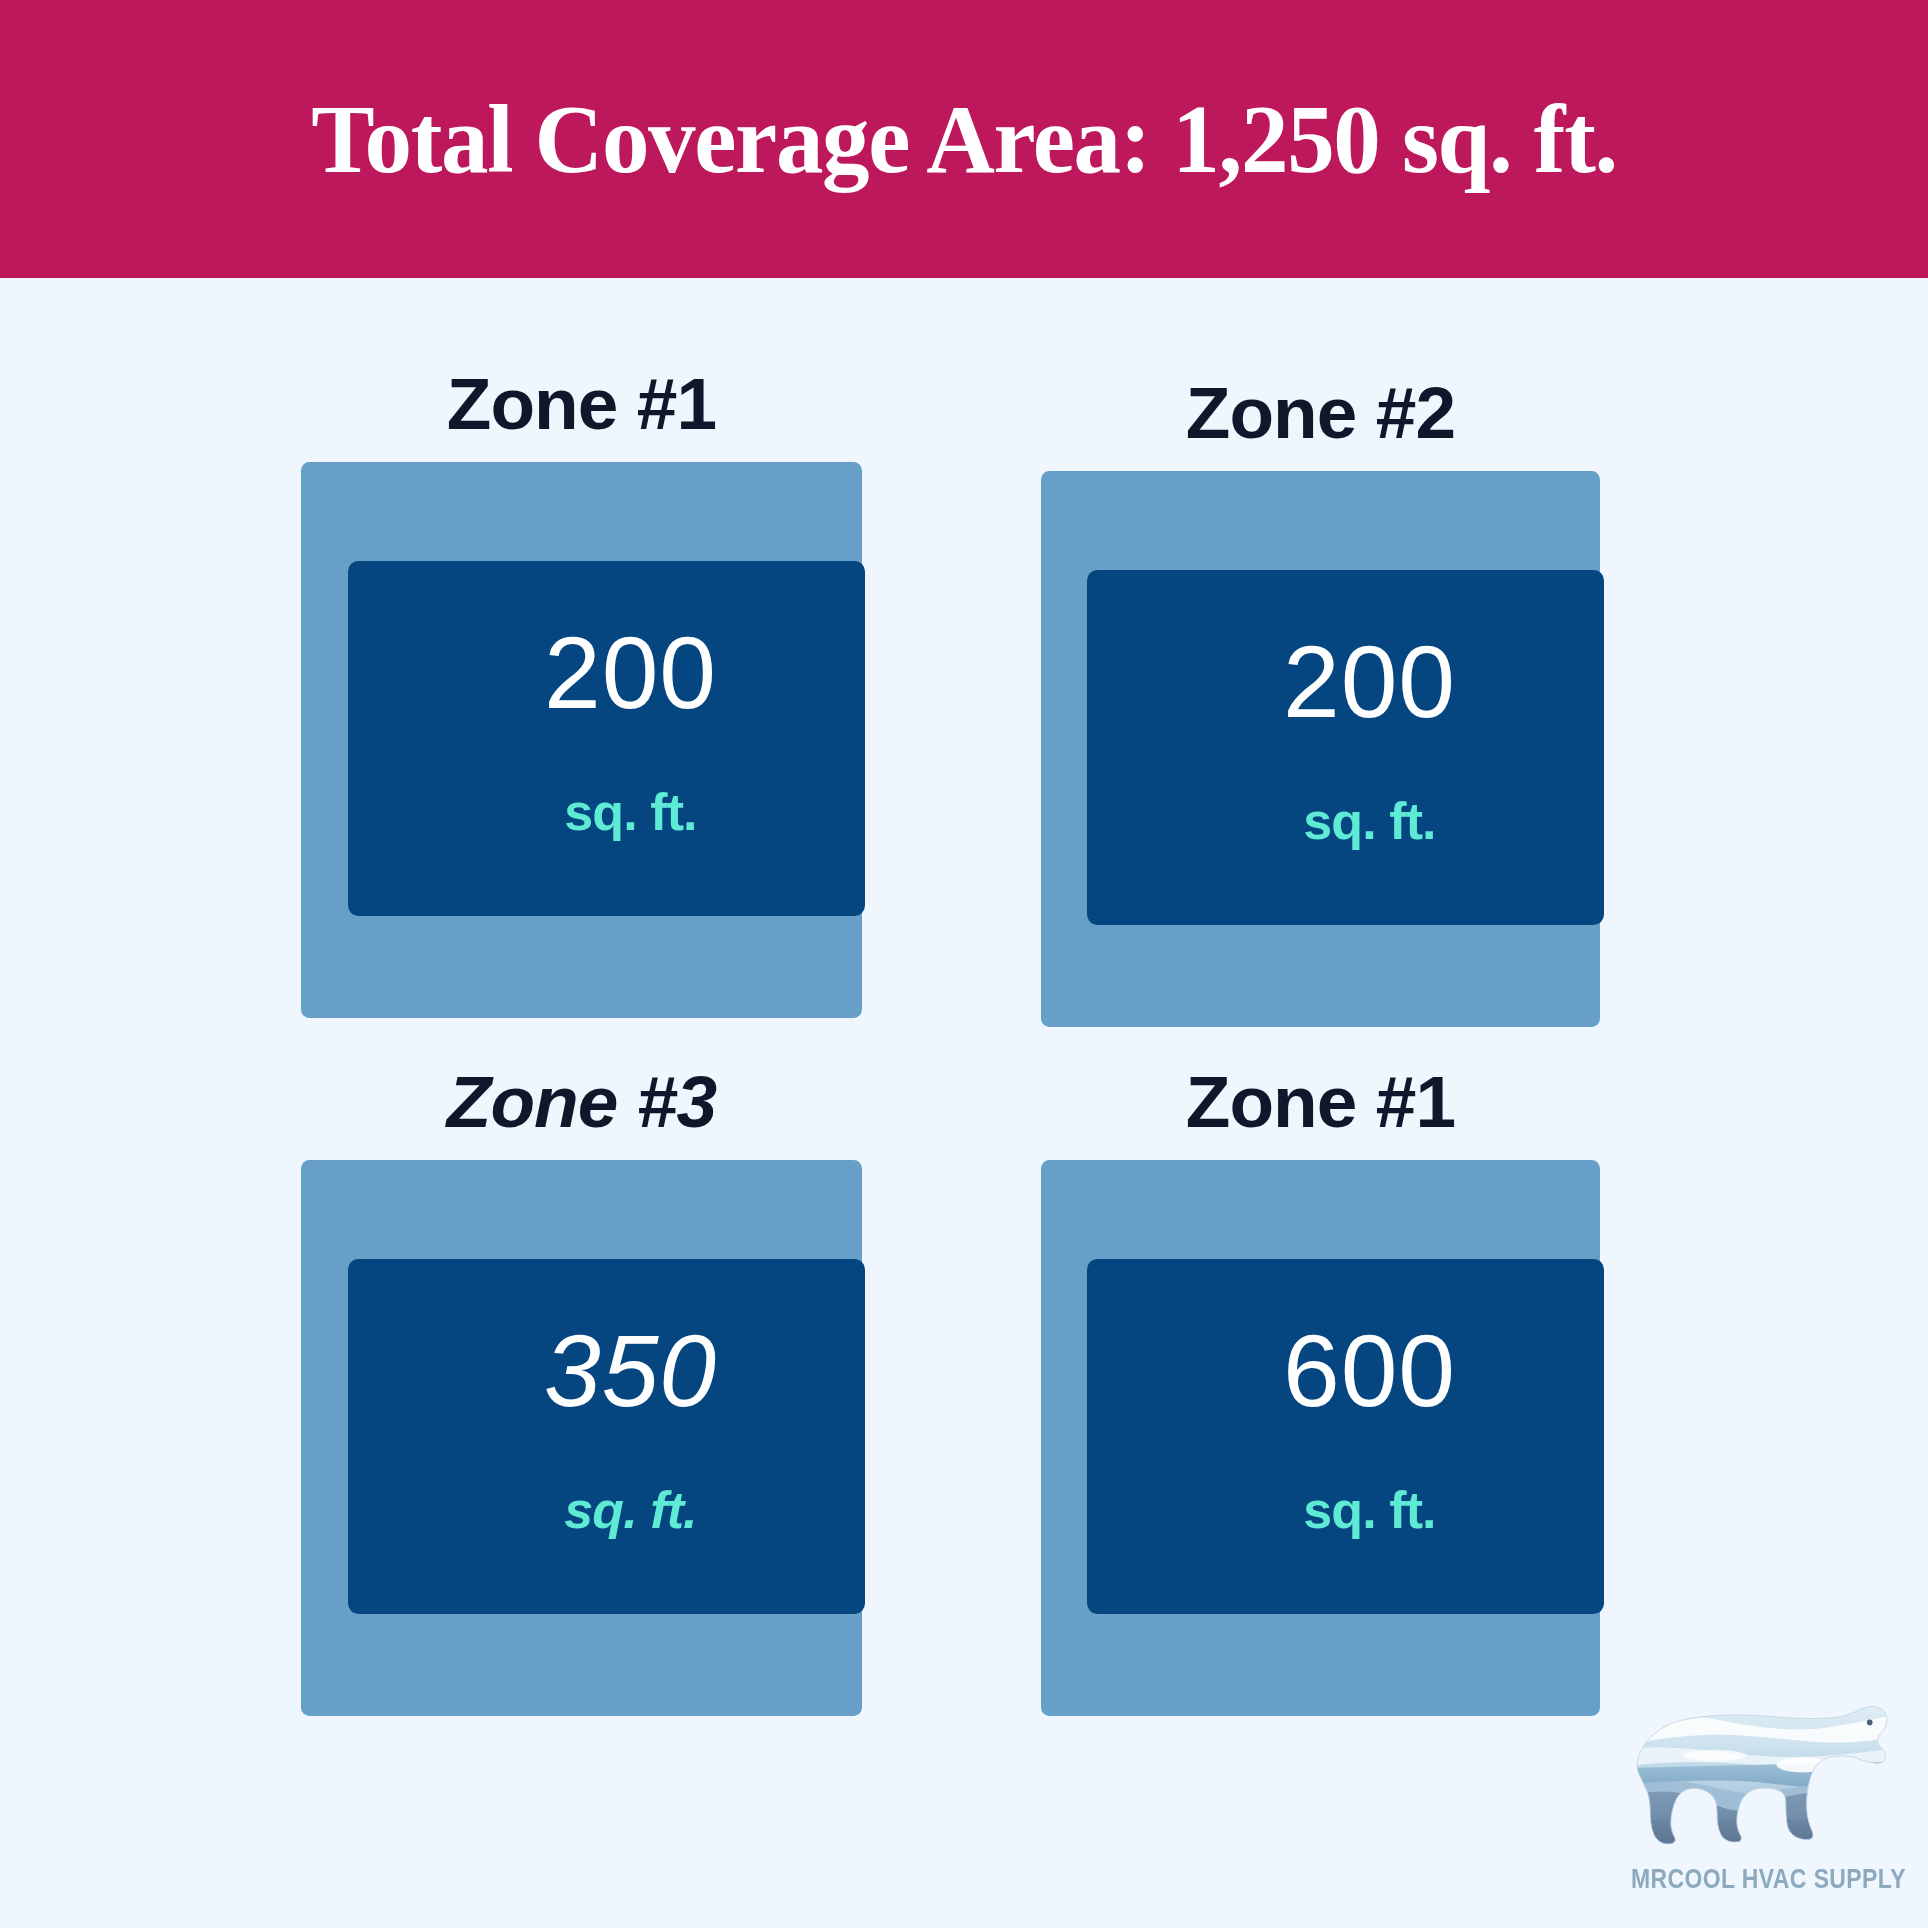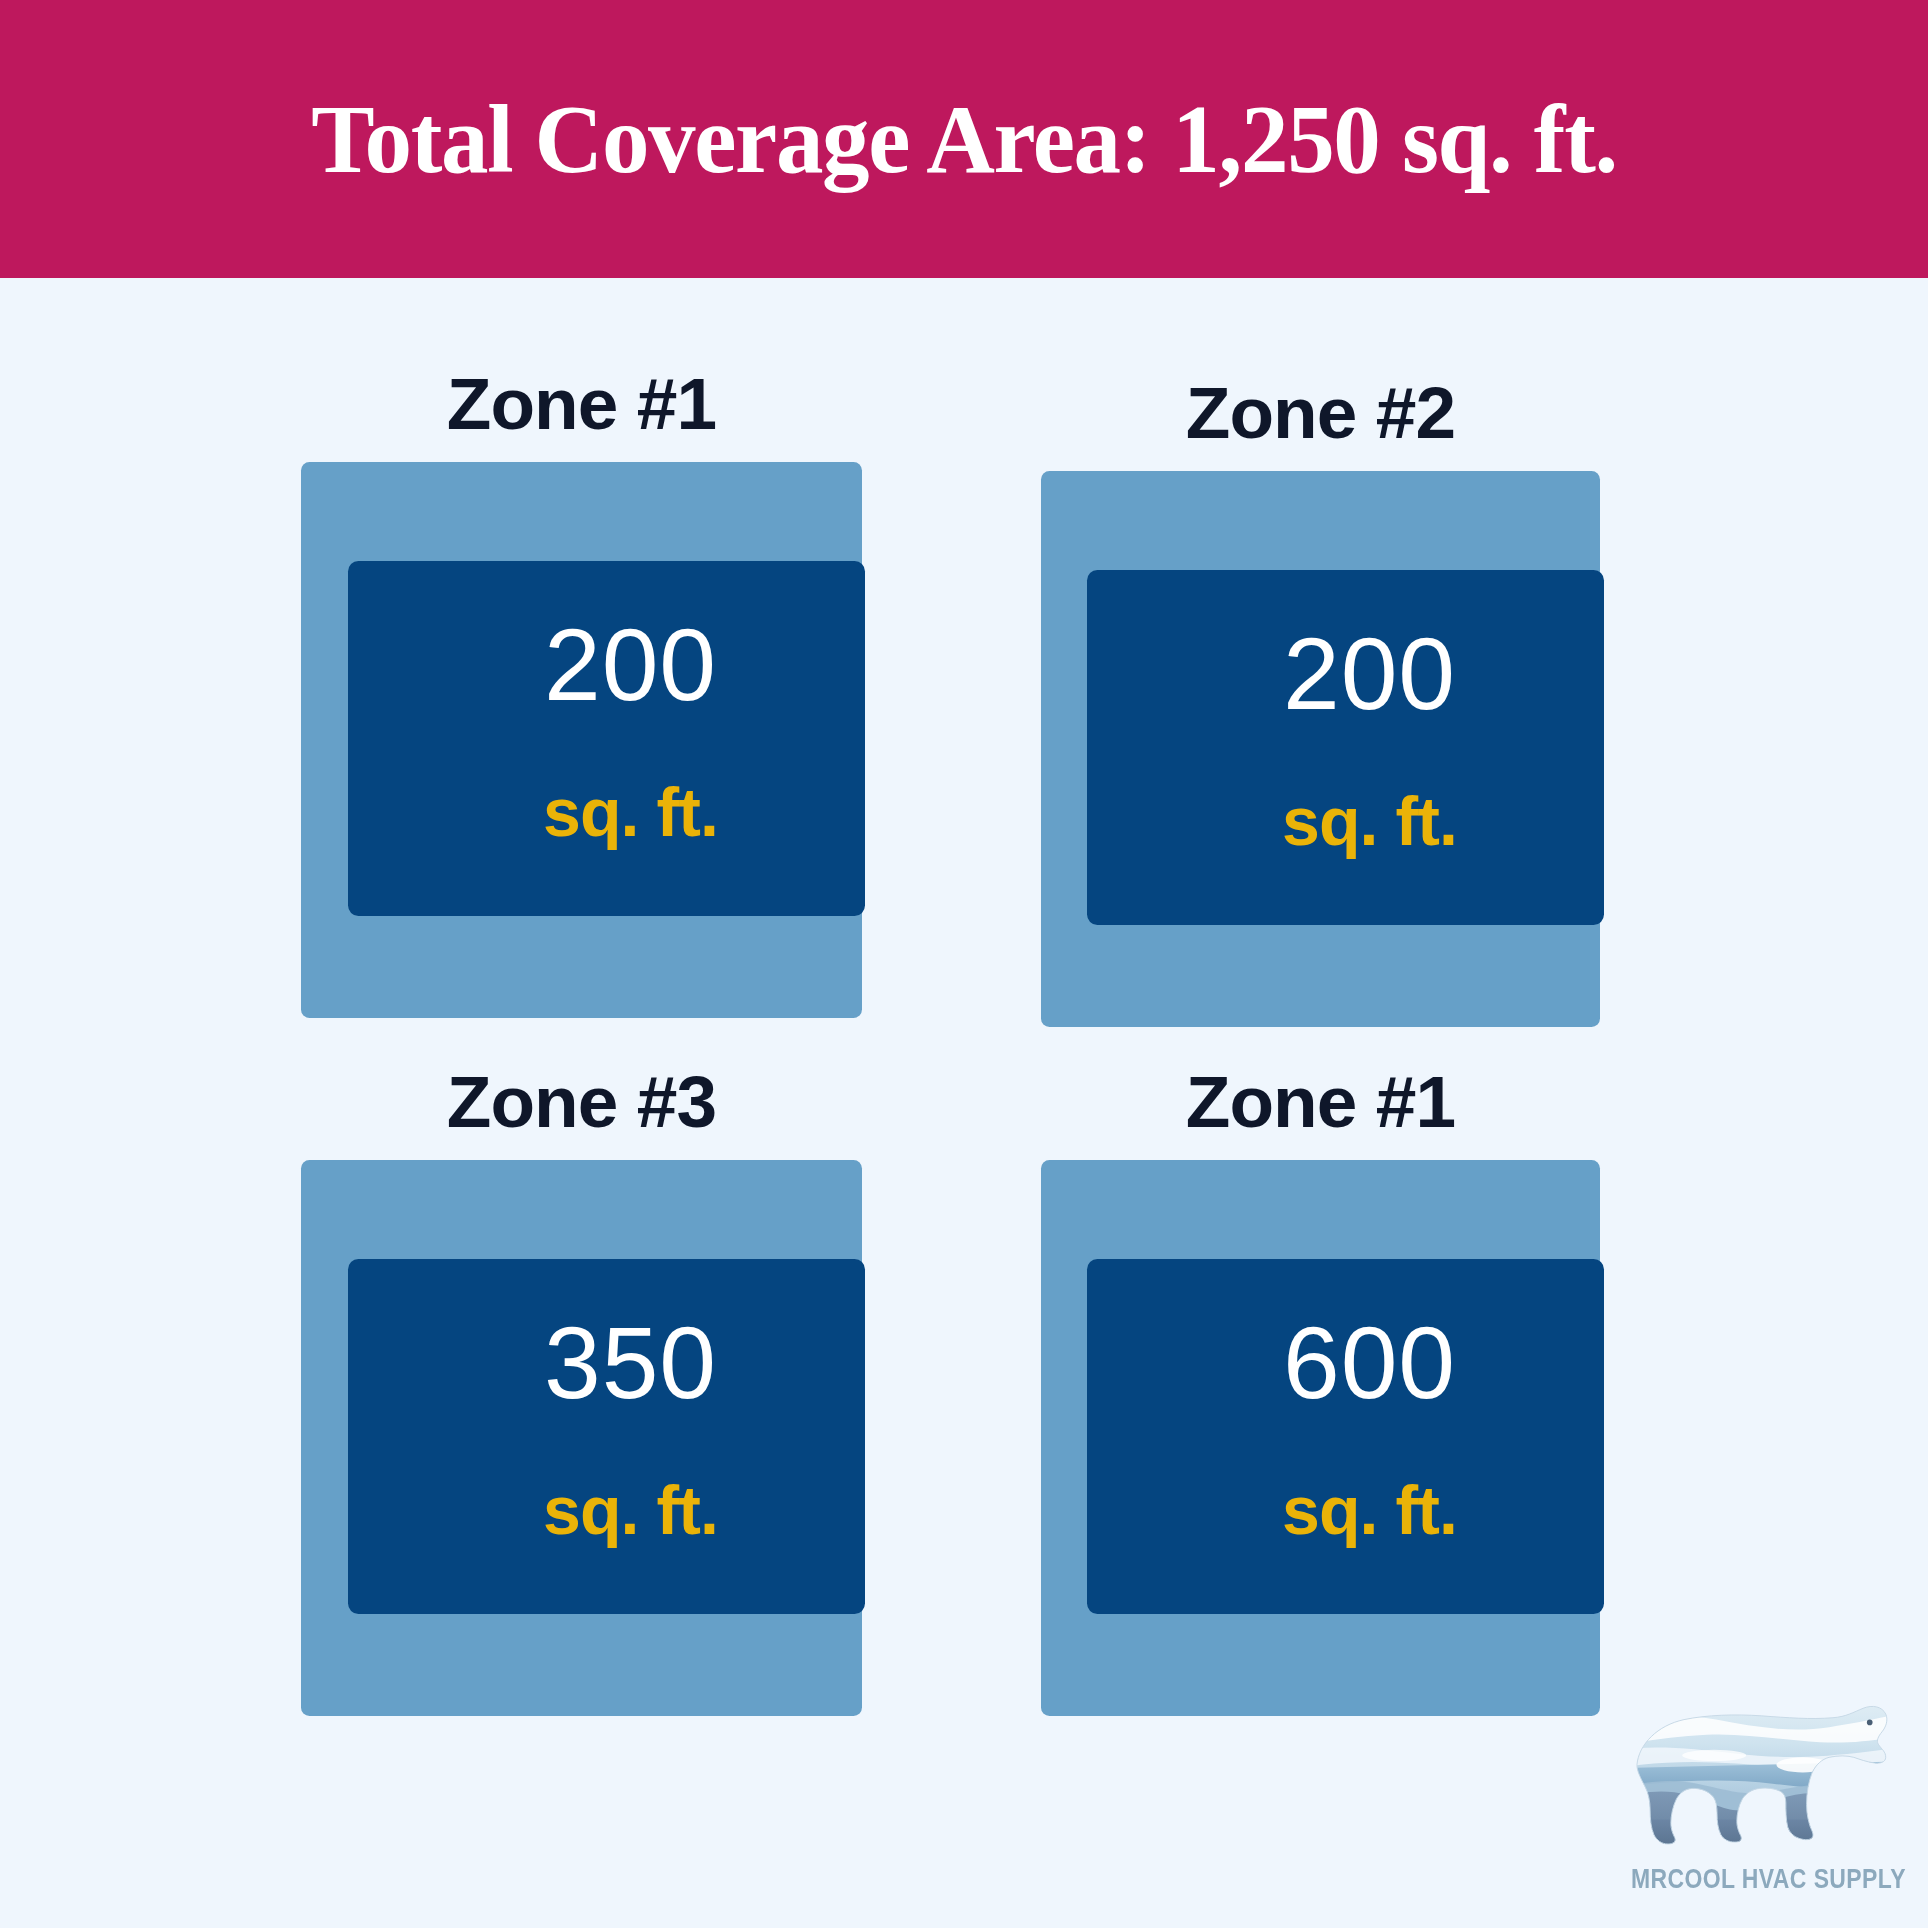--- a/index.html
+++ b/index.html
@@ -45,21 +45,21 @@
     left: 0;
     top: 278px;
     width: 1928px;
     height: 1651px;
   }
   .zone-cell {
     position: absolute;
   }
   .zone-cell.c1 { left: 301px; top: 83px; }
   .zone-cell.c2 { left: 1041px; top: 92px; }
-  .zone-cell.c3 { left: 301px; top: 781px; }
+  .zone-cell.c3 { left: 301px; top: 781px; font-style: italic; }
   .zone-cell.c4 { left: 1041px; top: 781px; }
 
   .zone-label {
     font-size: 73px;
     font-weight: 700;
     color: #0f172a;
     text-align: center;
     line-height: 1;
     height: 85px;
     width: 561px;
@@ -101,22 +101,22 @@
 
   .zone-value {
     color: #ffffff;
     font-size: 102px;
     font-weight: 400;
     line-height: 1;
     letter-spacing: 0.9px;
     margin-top: -17px;
   }
   .zone-unit {
-    color: #eab308;
-    font-size: 68px;
+    color: #5eead4;
+    font-size: 52px;
     font-weight: 700;
     line-height: 1;
     letter-spacing: -0.9px;
     margin-top: 62px;
   }
 
   
   .brand-logo {
     position: absolute;
     right: 14px;

